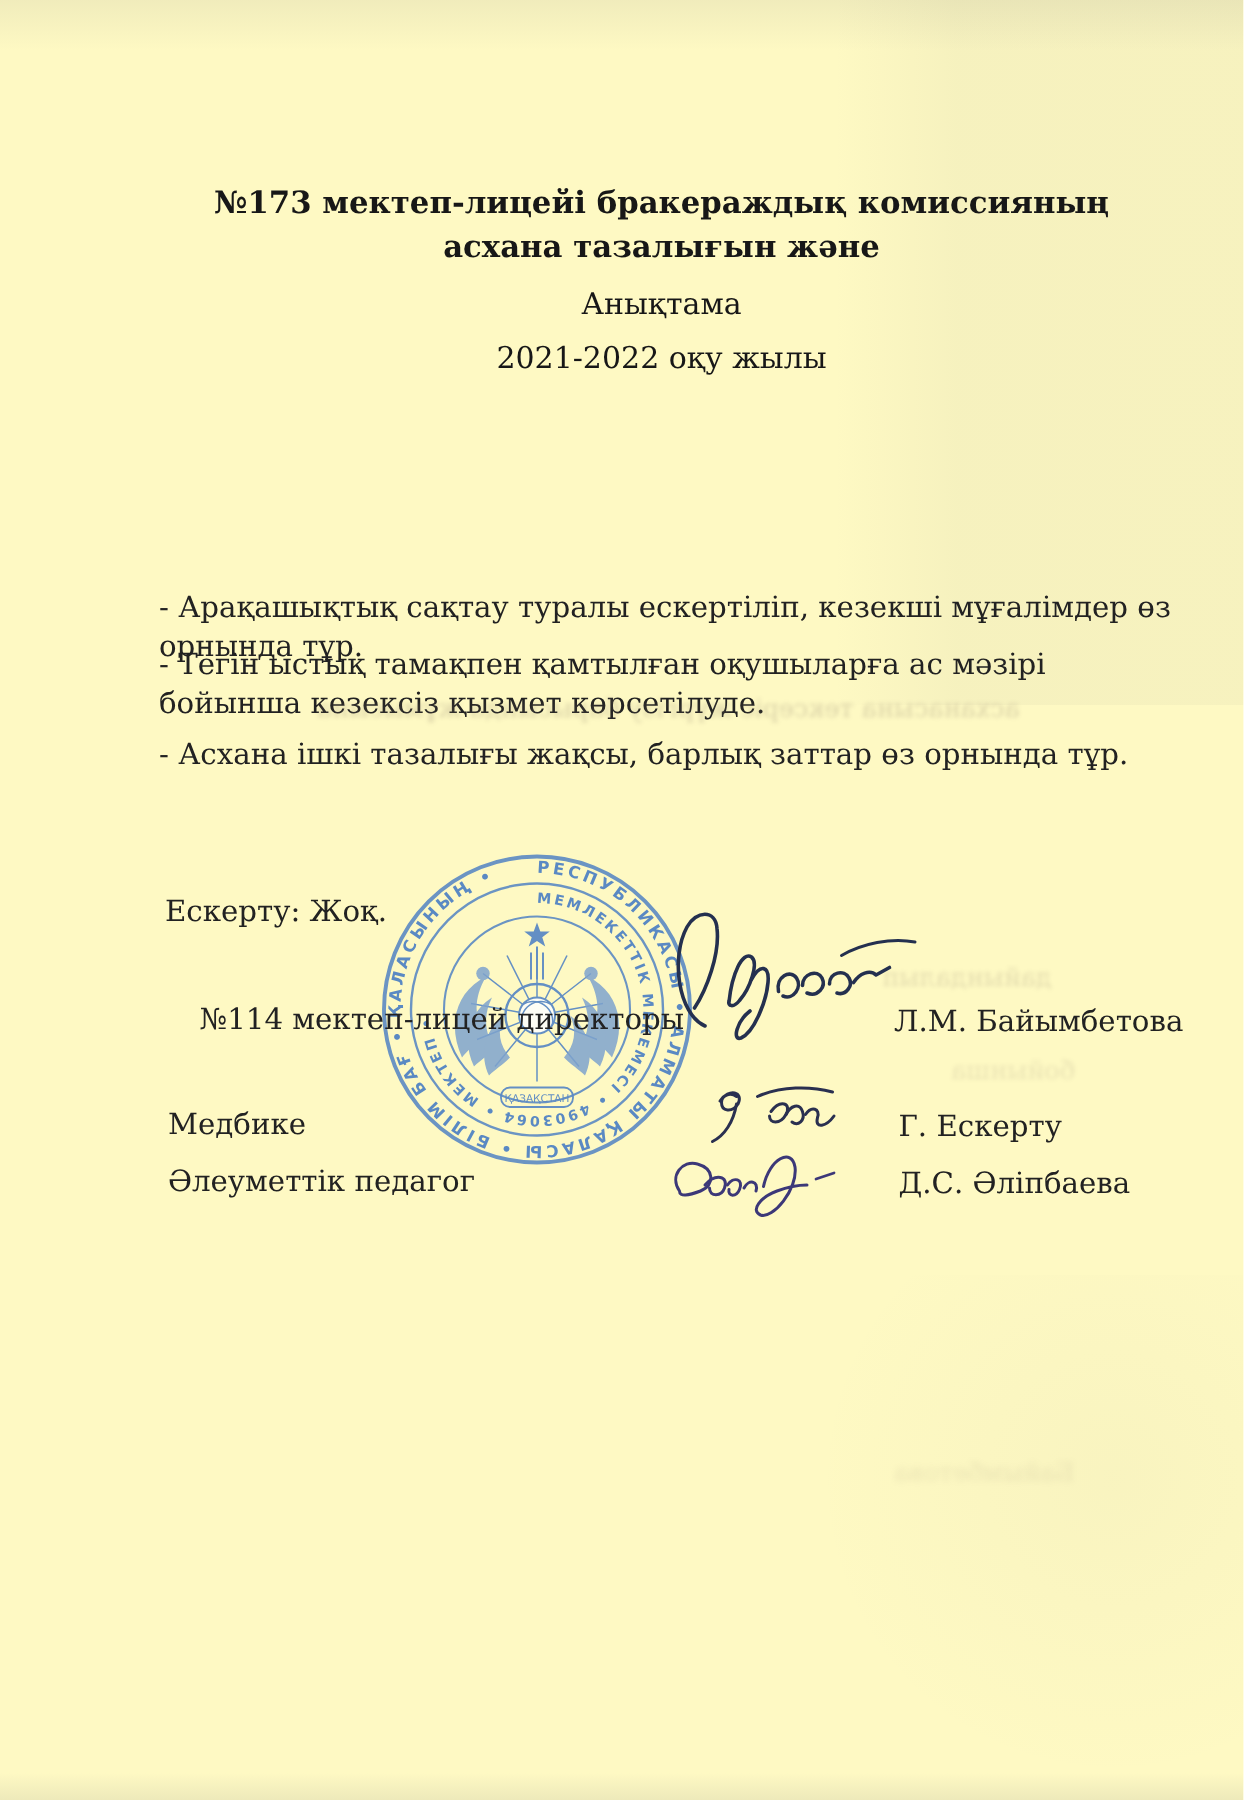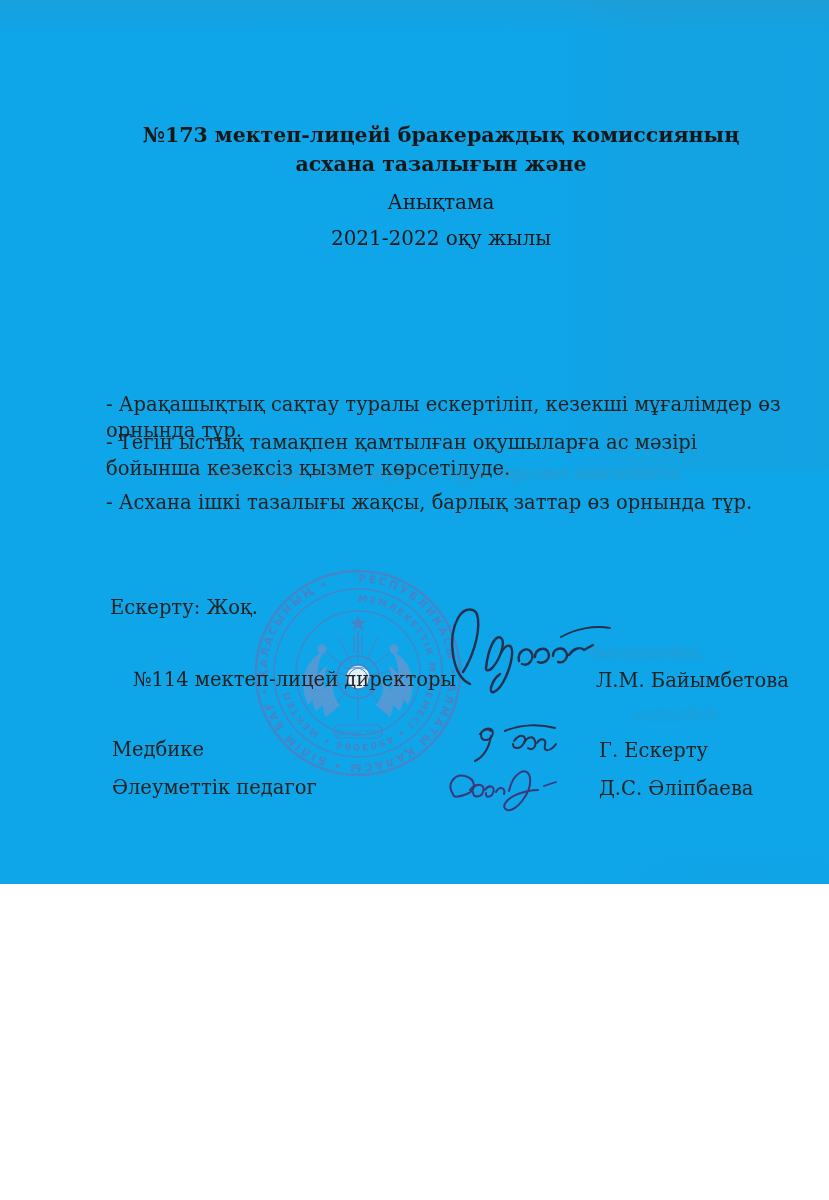--- a/index.html
+++ b/index.html
@@ -1,19 +1,19 @@
 <!DOCTYPE html>
 <html><head>
 <meta charset="utf-8">
 <style>
   html,body{margin:0;padding:0;background:#ffffff;}
   .page{
     position:relative;
-    width:829px;height:884px;
-    background:#0ea5e9;
+    width:829px;height:1200px;
+    background:#fef9c3;
     overflow:hidden;
     font-family:"DejaVu Serif","Liberation Serif",serif;
     color:#1e1e1e;
   }
   
   .shade{position:absolute;pointer-events:none;}
   .shade-top{left:0;top:0;width:829px;height:34px;
     background:linear-gradient(180deg,rgba(120,120,120,.10),rgba(120,120,120,0));}
   .shade-right{left:556px;top:0;width:273px;height:470px;
     background:linear-gradient(90deg,rgba(110,110,110,0),rgba(110,110,110,.055) 30%,rgba(110,110,110,.05));}

